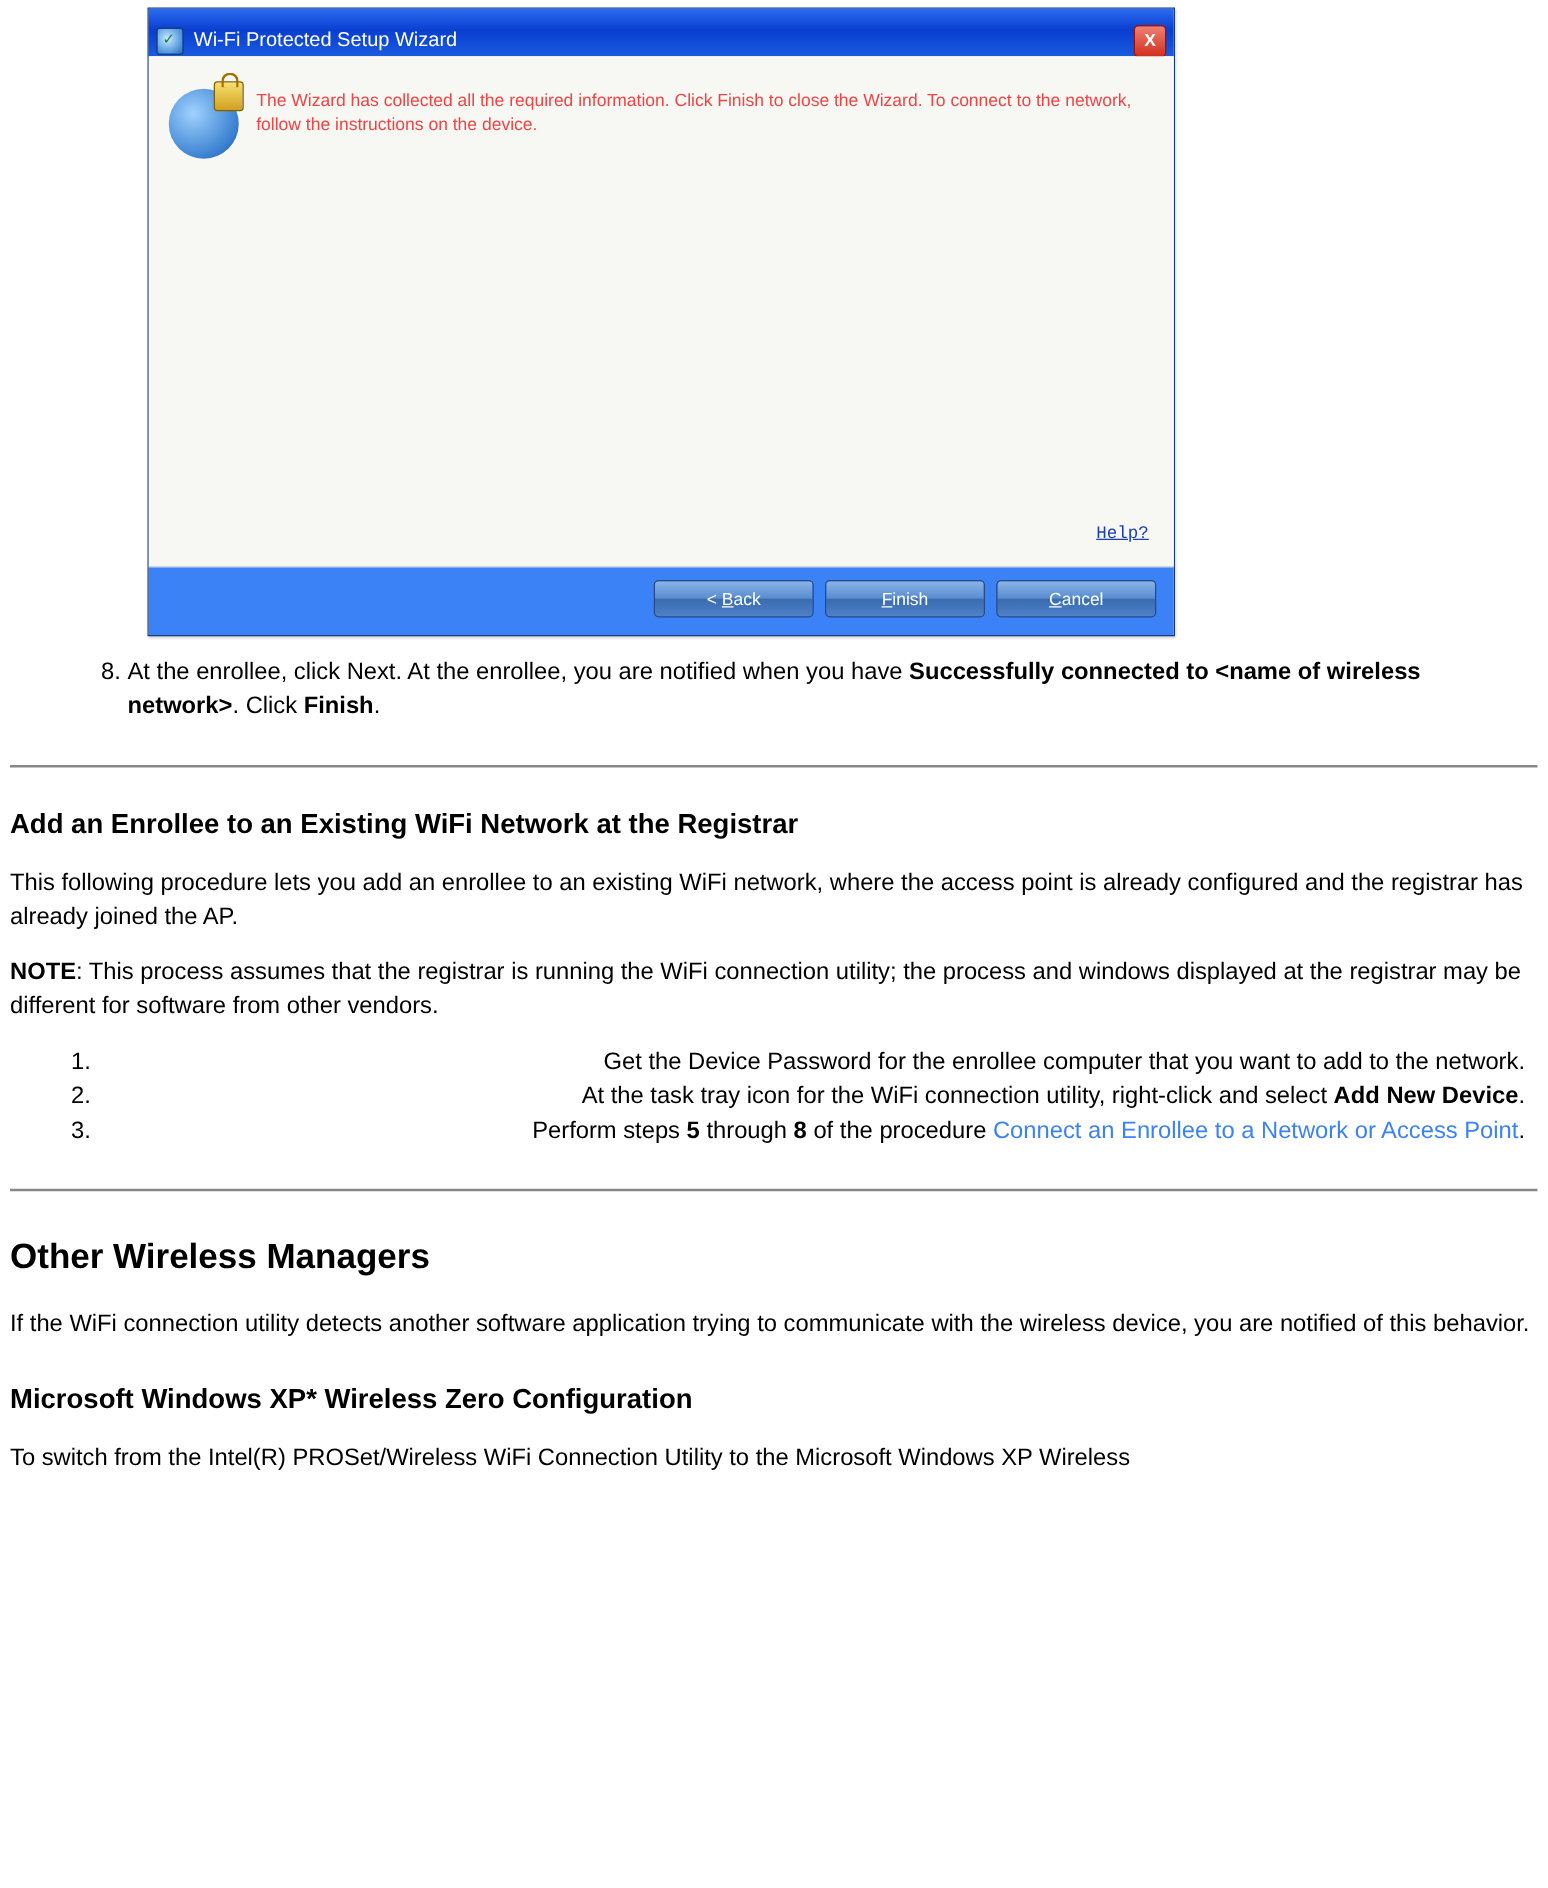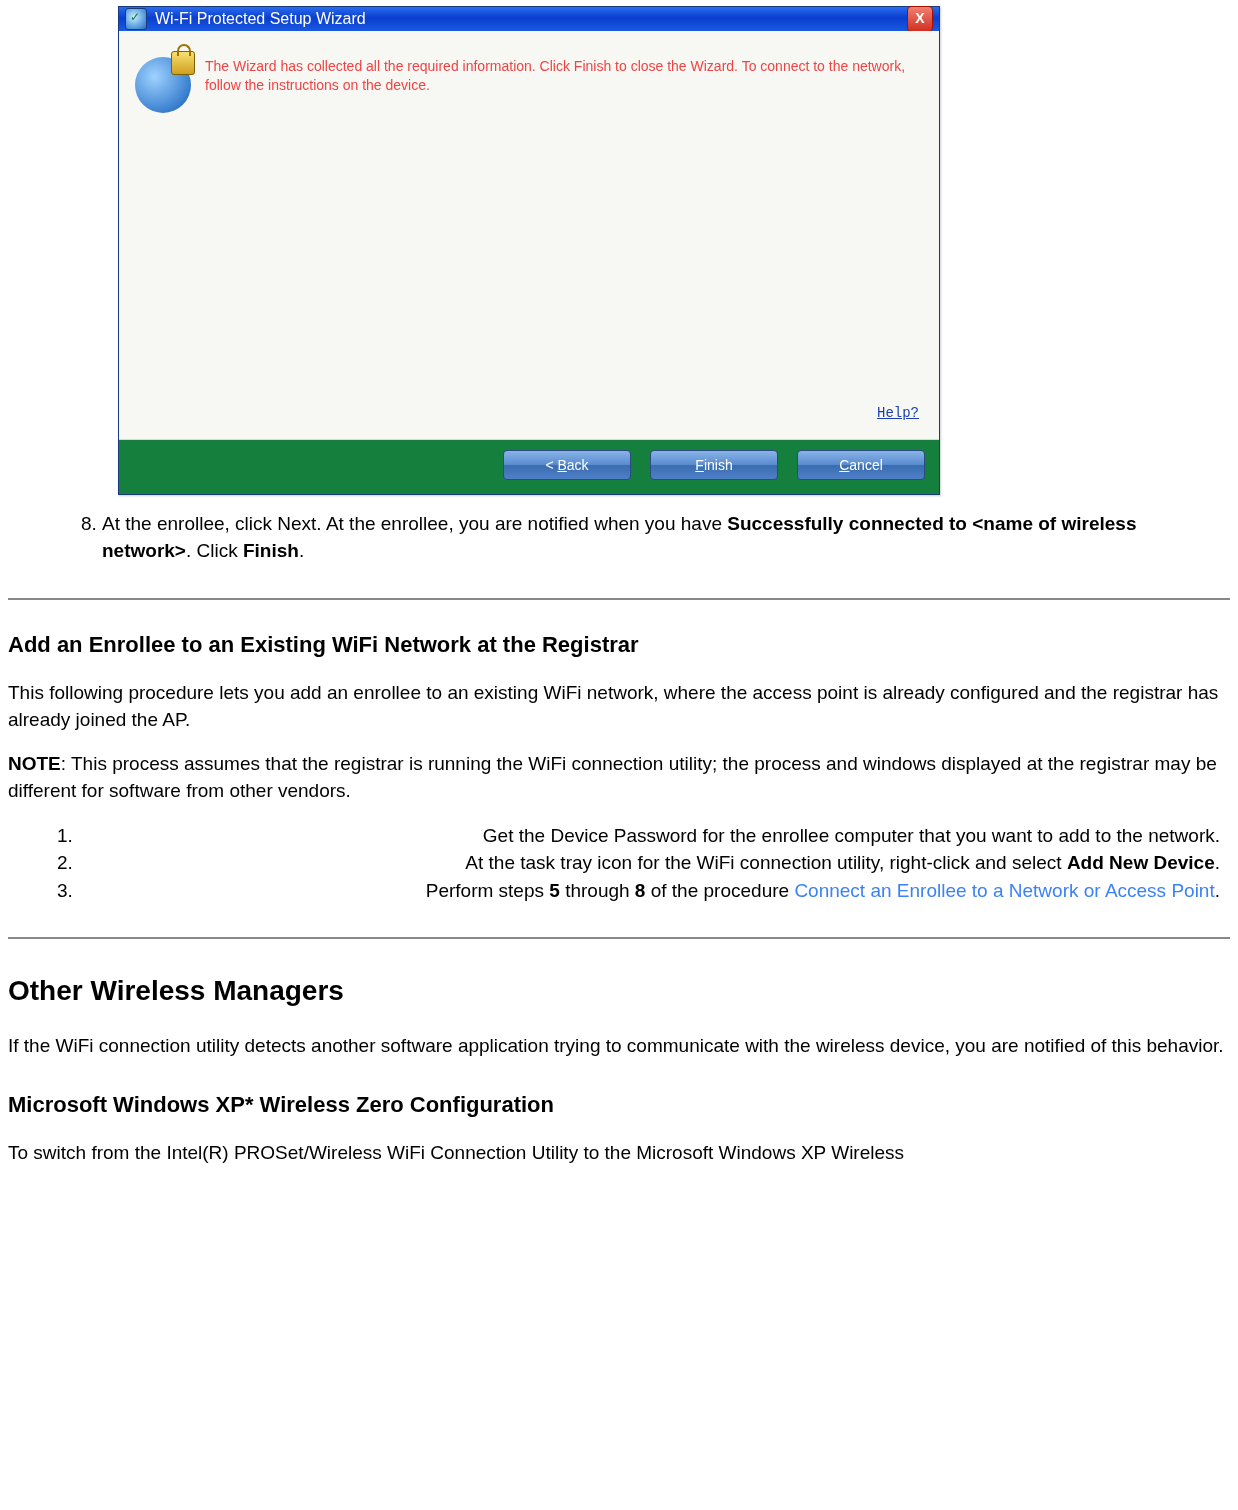--- a/index.html
+++ b/index.html
@@ -22,21 +22,21 @@
   .xp-window {
     width: 820px;
     border: 1px solid #1a3a80;
     box-shadow: 1px 1px 2px rgba(0,0,0,0.2);
   }
   .titlebar {
     background: linear-gradient(to bottom, #2a6cf0 0%, #0a3ed0 45%, #1a5ae0 100%);
     height: 24px;
     display: flex;
     align-items: center;
-    padding: 0 6px 0 6px;
+    padding: 14px 6px 0 6px;
     color: #fff;
     font-family: "Trebuchet MS", Tahoma, sans-serif;
     font-size: 16px;
     white-space: nowrap;
   }
   .title-icon {
     width: 20px;
     height: 20px;
     background: radial-gradient(circle at 40% 40%, #cde8ff 0%, #5aa0e0 60%, #2a6cb0 100%);
     border-radius: 3px;
@@ -94,26 +94,26 @@
     position: absolute;
     right: 20px;
     bottom: 18px;
     font-family: Liberation Mono, monospace;
     font-size: 14px;
     color: #1a3fb0;
     text-decoration: underline;
     cursor: pointer;
   }
   .btn-bar {
-    background: #15803d;
+    background: #3b82f6;
     border-top: 1px solid #d8d8d4;
     padding: 10px 14px 14px 14px;
     display: flex;
     justify-content: flex-end;
-    gap: 19px;
+    gap: 9px;
     align-items: center;
   }
   .xp-btn {
     width: 128px;
     height: 30px;
     background: linear-gradient(to bottom, #89b4e8 0%, #5a8cd0 48%, #3a6cb0 52%, #4f80c8 100%);
     border: 1px solid #2a4a80;
     border-radius: 4px;
     color: #fff;
     font-family: Tahoma, sans-serif;

